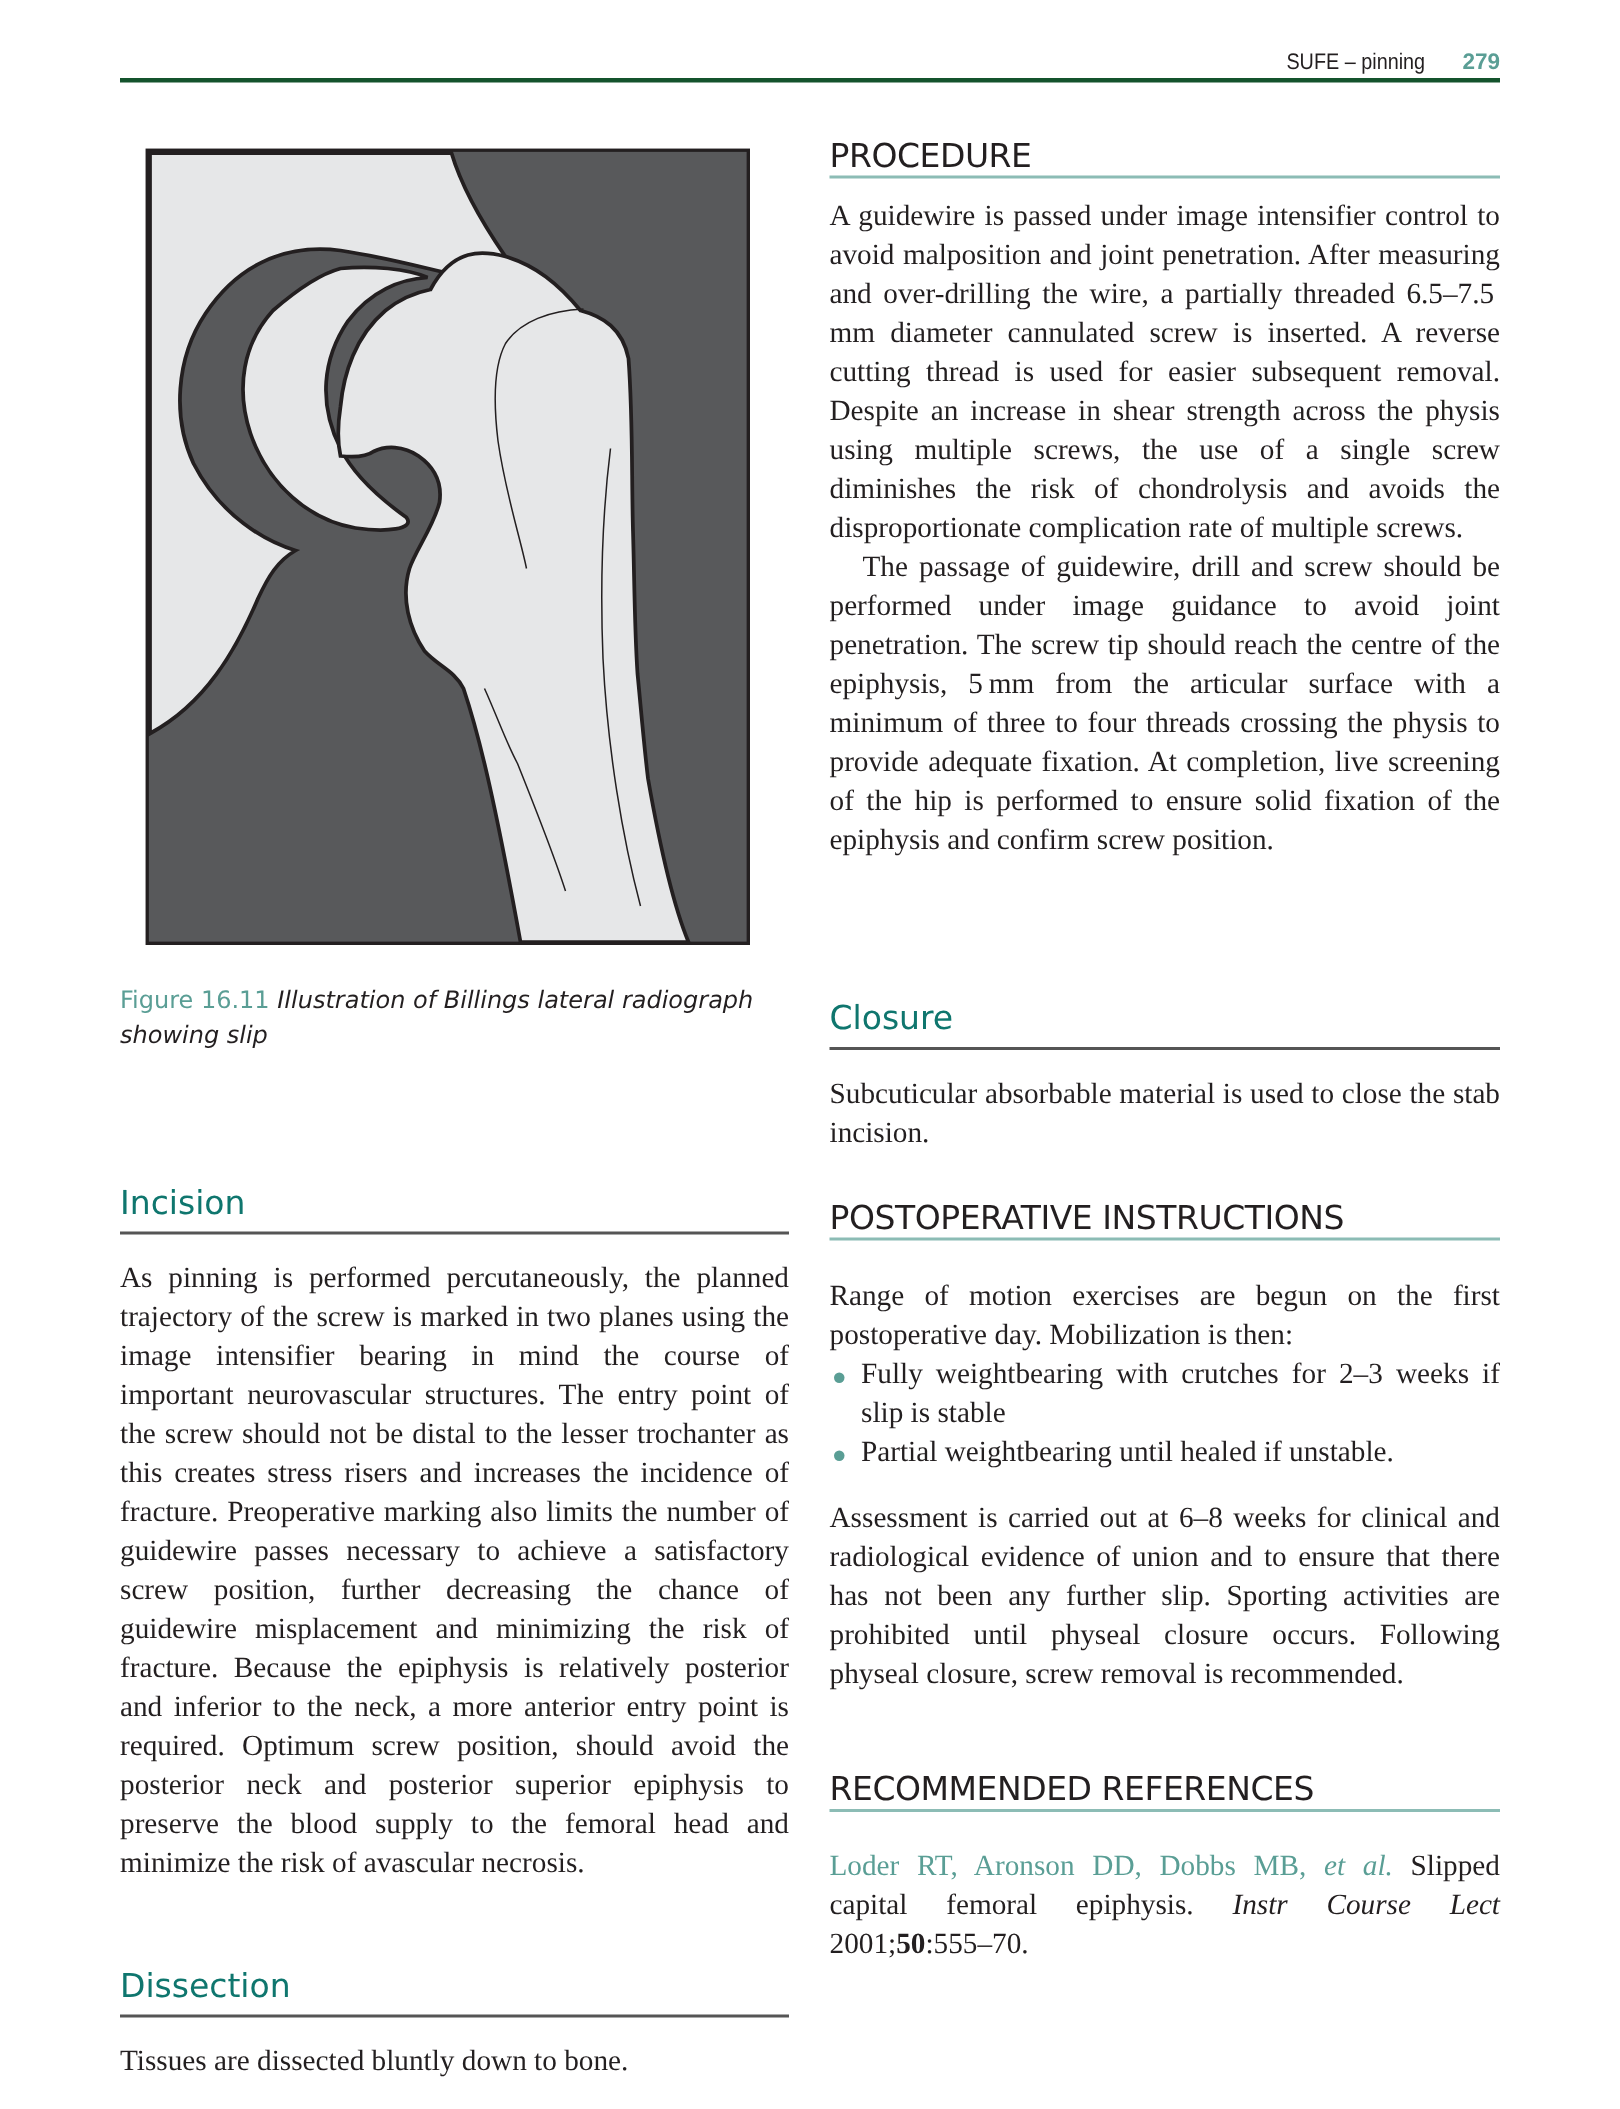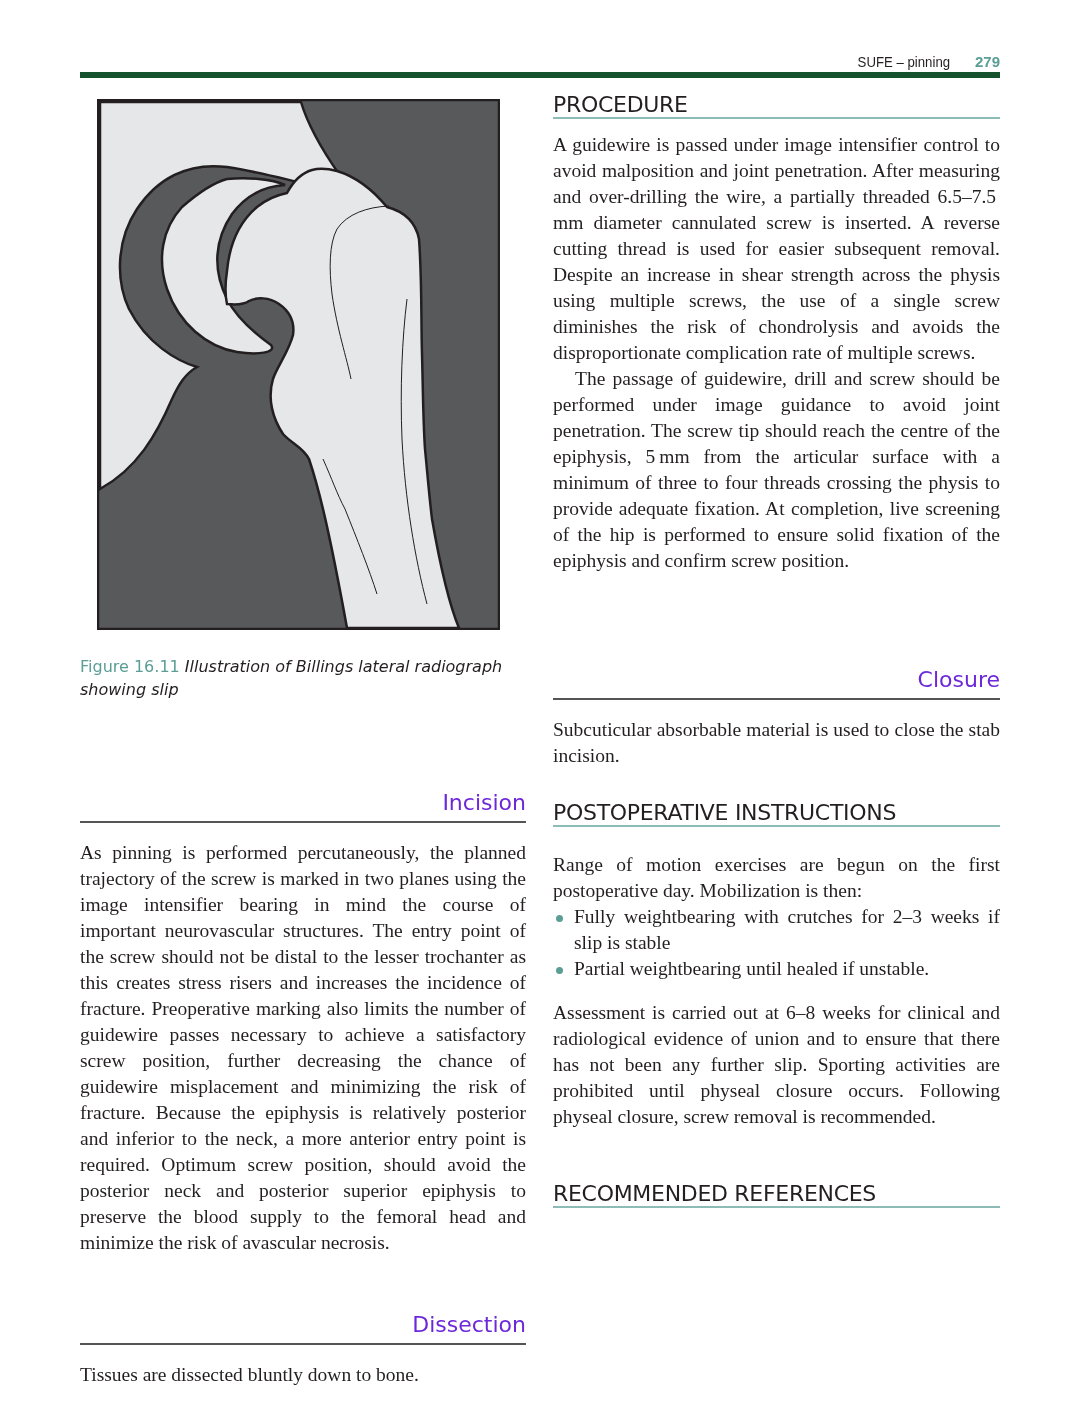--- a/index.html
+++ b/index.html
@@ -1,30 +1,30 @@
 <!DOCTYPE html>
 <html><head>
 <meta charset="utf-8">
 <style>
   html, body { margin: 0; padding: 0; background: #ffffff; }
   body { width: 1080px; height: 1406px; position: relative; overflow: hidden; color: #231f20; }
 
-  .running-head { position: absolute; left: 80px; top: 30px; width: 920px; height: 22px; border-bottom: 6px solid #14532d; margin-top: 20px; }
+  .running-head { position: absolute; left: 80px; top: 30px; width: 920px; height: 22px; border-bottom: 3px solid #14532d; }
   .running-head .rh-text { position: absolute; right: 50px; top: 3px; font-family: "Liberation Sans", sans-serif; font-size: 15px; color: #231f20; transform: scaleX(0.88); transform-origin: right center; }
   .running-head .rh-page { position: absolute; right: 0; top: 3px; font-family: "Liberation Sans", sans-serif; font-size: 15px; color: #5a9e95; font-weight: bold; }
 
   .figure { position: absolute; left: 97px; top: 99px; width: 403px; height: 531px; }
   .figure svg { display: block; }
 
   .caption { position: absolute; left: 80px; top: 655px; width: 450px; font-family: "DejaVu Sans", sans-serif; font-size: 16px; line-height: 23px; color: #231f20; }
   .caption .fig-label { color: #5a9e95; font-style: normal; }
   .caption .fig-text { font-style: italic; }
 
   .h-upper { position: absolute; font-family: "DejaVu Sans", sans-serif; font-size: 22px; color: #231f20; letter-spacing: -0.3px; padding-bottom: 0; border-bottom: 2px solid #8cbcb5; }
-  .h-teal { position: absolute; font-family: "DejaVu Sans", sans-serif; font-size: 22px; color: #6d28d9; padding-bottom: 6px; border-bottom: 2px solid #555555; text-align: right; }
+  .h-teal { position: absolute; font-family: "DejaVu Sans", sans-serif; font-size: 22px; color: #0f766e; padding-bottom: 6px; border-bottom: 2px solid #555555; }
 
   .para { position: absolute; font-family: "Liberation Serif", serif; font-size: 19.5px; line-height: 26px; text-align: justify; color: #231f20; }
   .para p { margin: 0; }
   .para .indent { text-indent: 22px; }
 
   ul.bullets { list-style: none; margin: 0; padding: 0; }
   ul.bullets li { position: relative; padding-left: 21px; }
   ul.bullets li .dot { position: absolute; left: 3px; top: 11px; width: 7px; height: 7px; border-radius: 50%; background: #5a9e95; }
 
   .ref-authors { color: #5a9e95; }
@@ -88,13 +88,16 @@
   <p>Range of motion exercises are begun on the first postoperative day. Mobilization is then:</p>
   <ul class="bullets">
     <li><span class="dot"></span><span>Fully weightbearing with crutches for 2–3 weeks if slip is stable</span></li>
     <li><span class="dot"></span><span>Partial weightbearing until healed if unstable.</span></li>
   </ul>
   <p style="margin-top:18px;">Assessment is carried out at 6–8 weeks for clinical and radiological evidence of union and to ensure that there has not been any further slip. Sporting activities are prohibited until physeal closure occurs. Following physeal closure, screw removal is recommended.</p>
 </div>
 
 <div class="h-upper" style="left:553px; top:1181px; width:447px;">RECOMMENDED REFERENCES</div>
 <div class="para" style="left:553px; top:1232px; width:447px;">
+  <p>
+    <span class="ref-authors">Loder RT, Aronson DD, Dobbs MB, </span><span class="ref-authors it">et al.</span><span> Slipped capital femoral epiphysis. </span><span class="it">Instr Course Lect</span><span> 2001;</span><span class="b">50</span><span>:555–70.</span>
+  </p>
 </div>
 
 </body></html>

